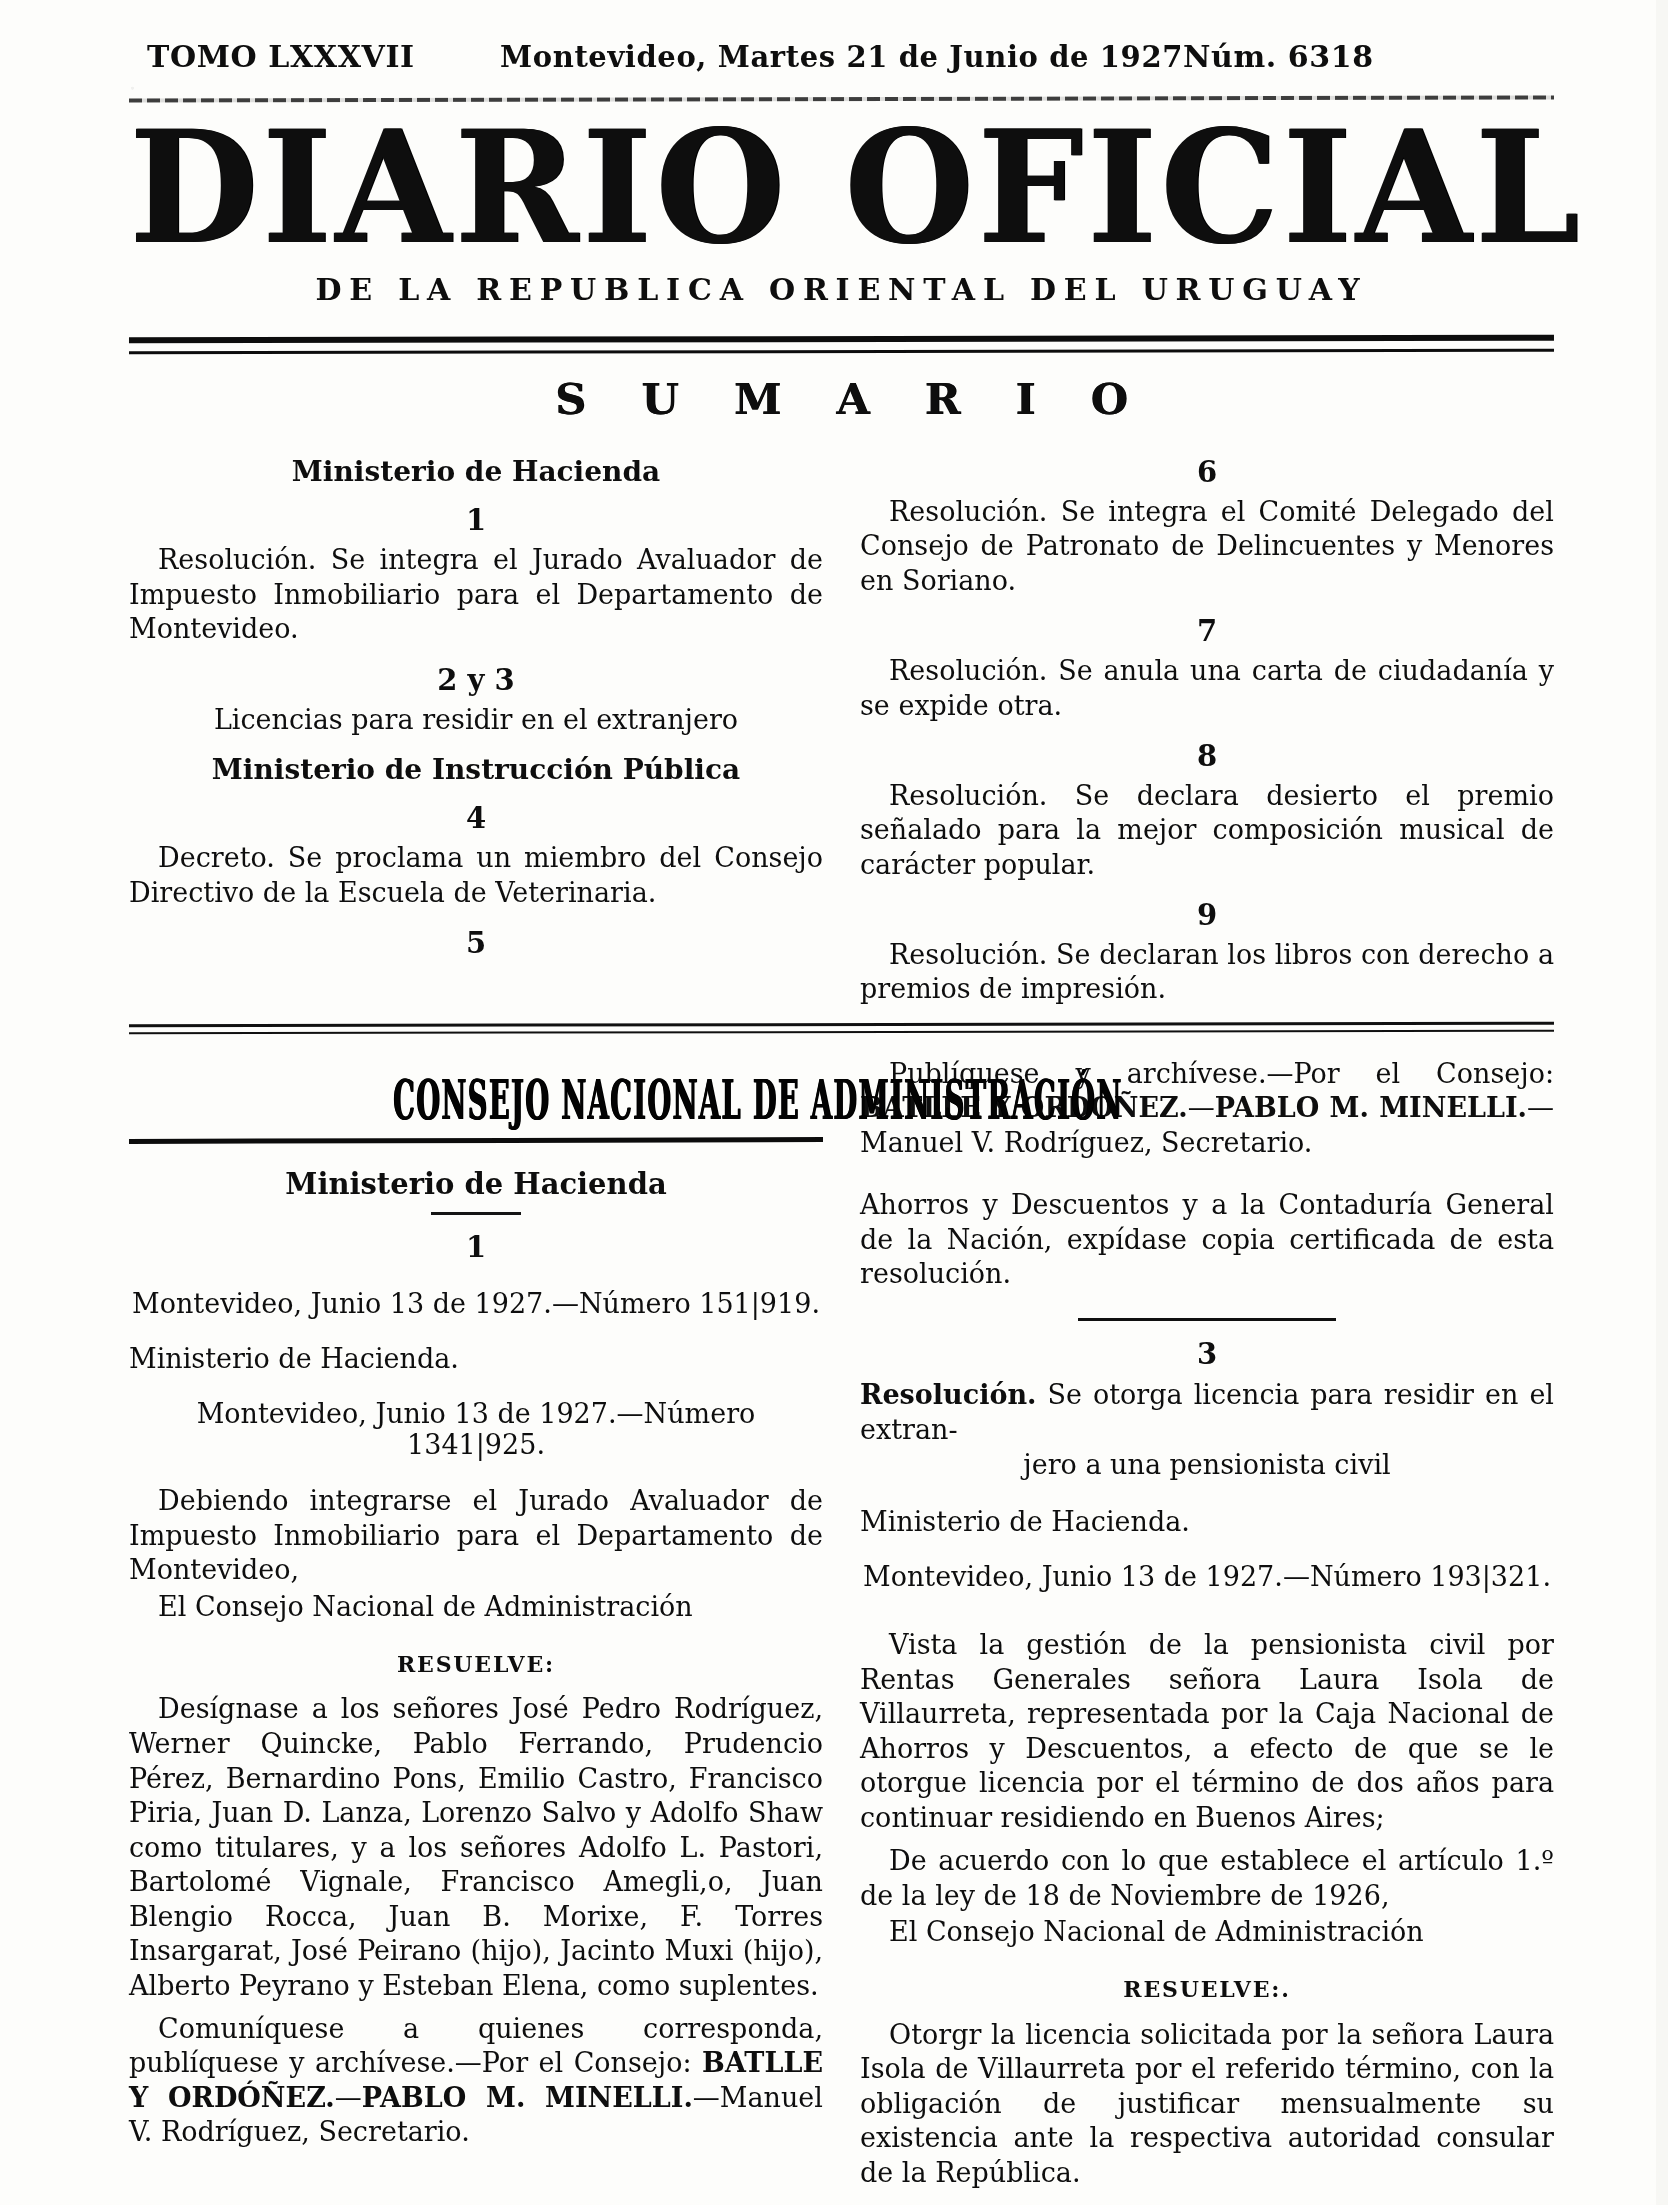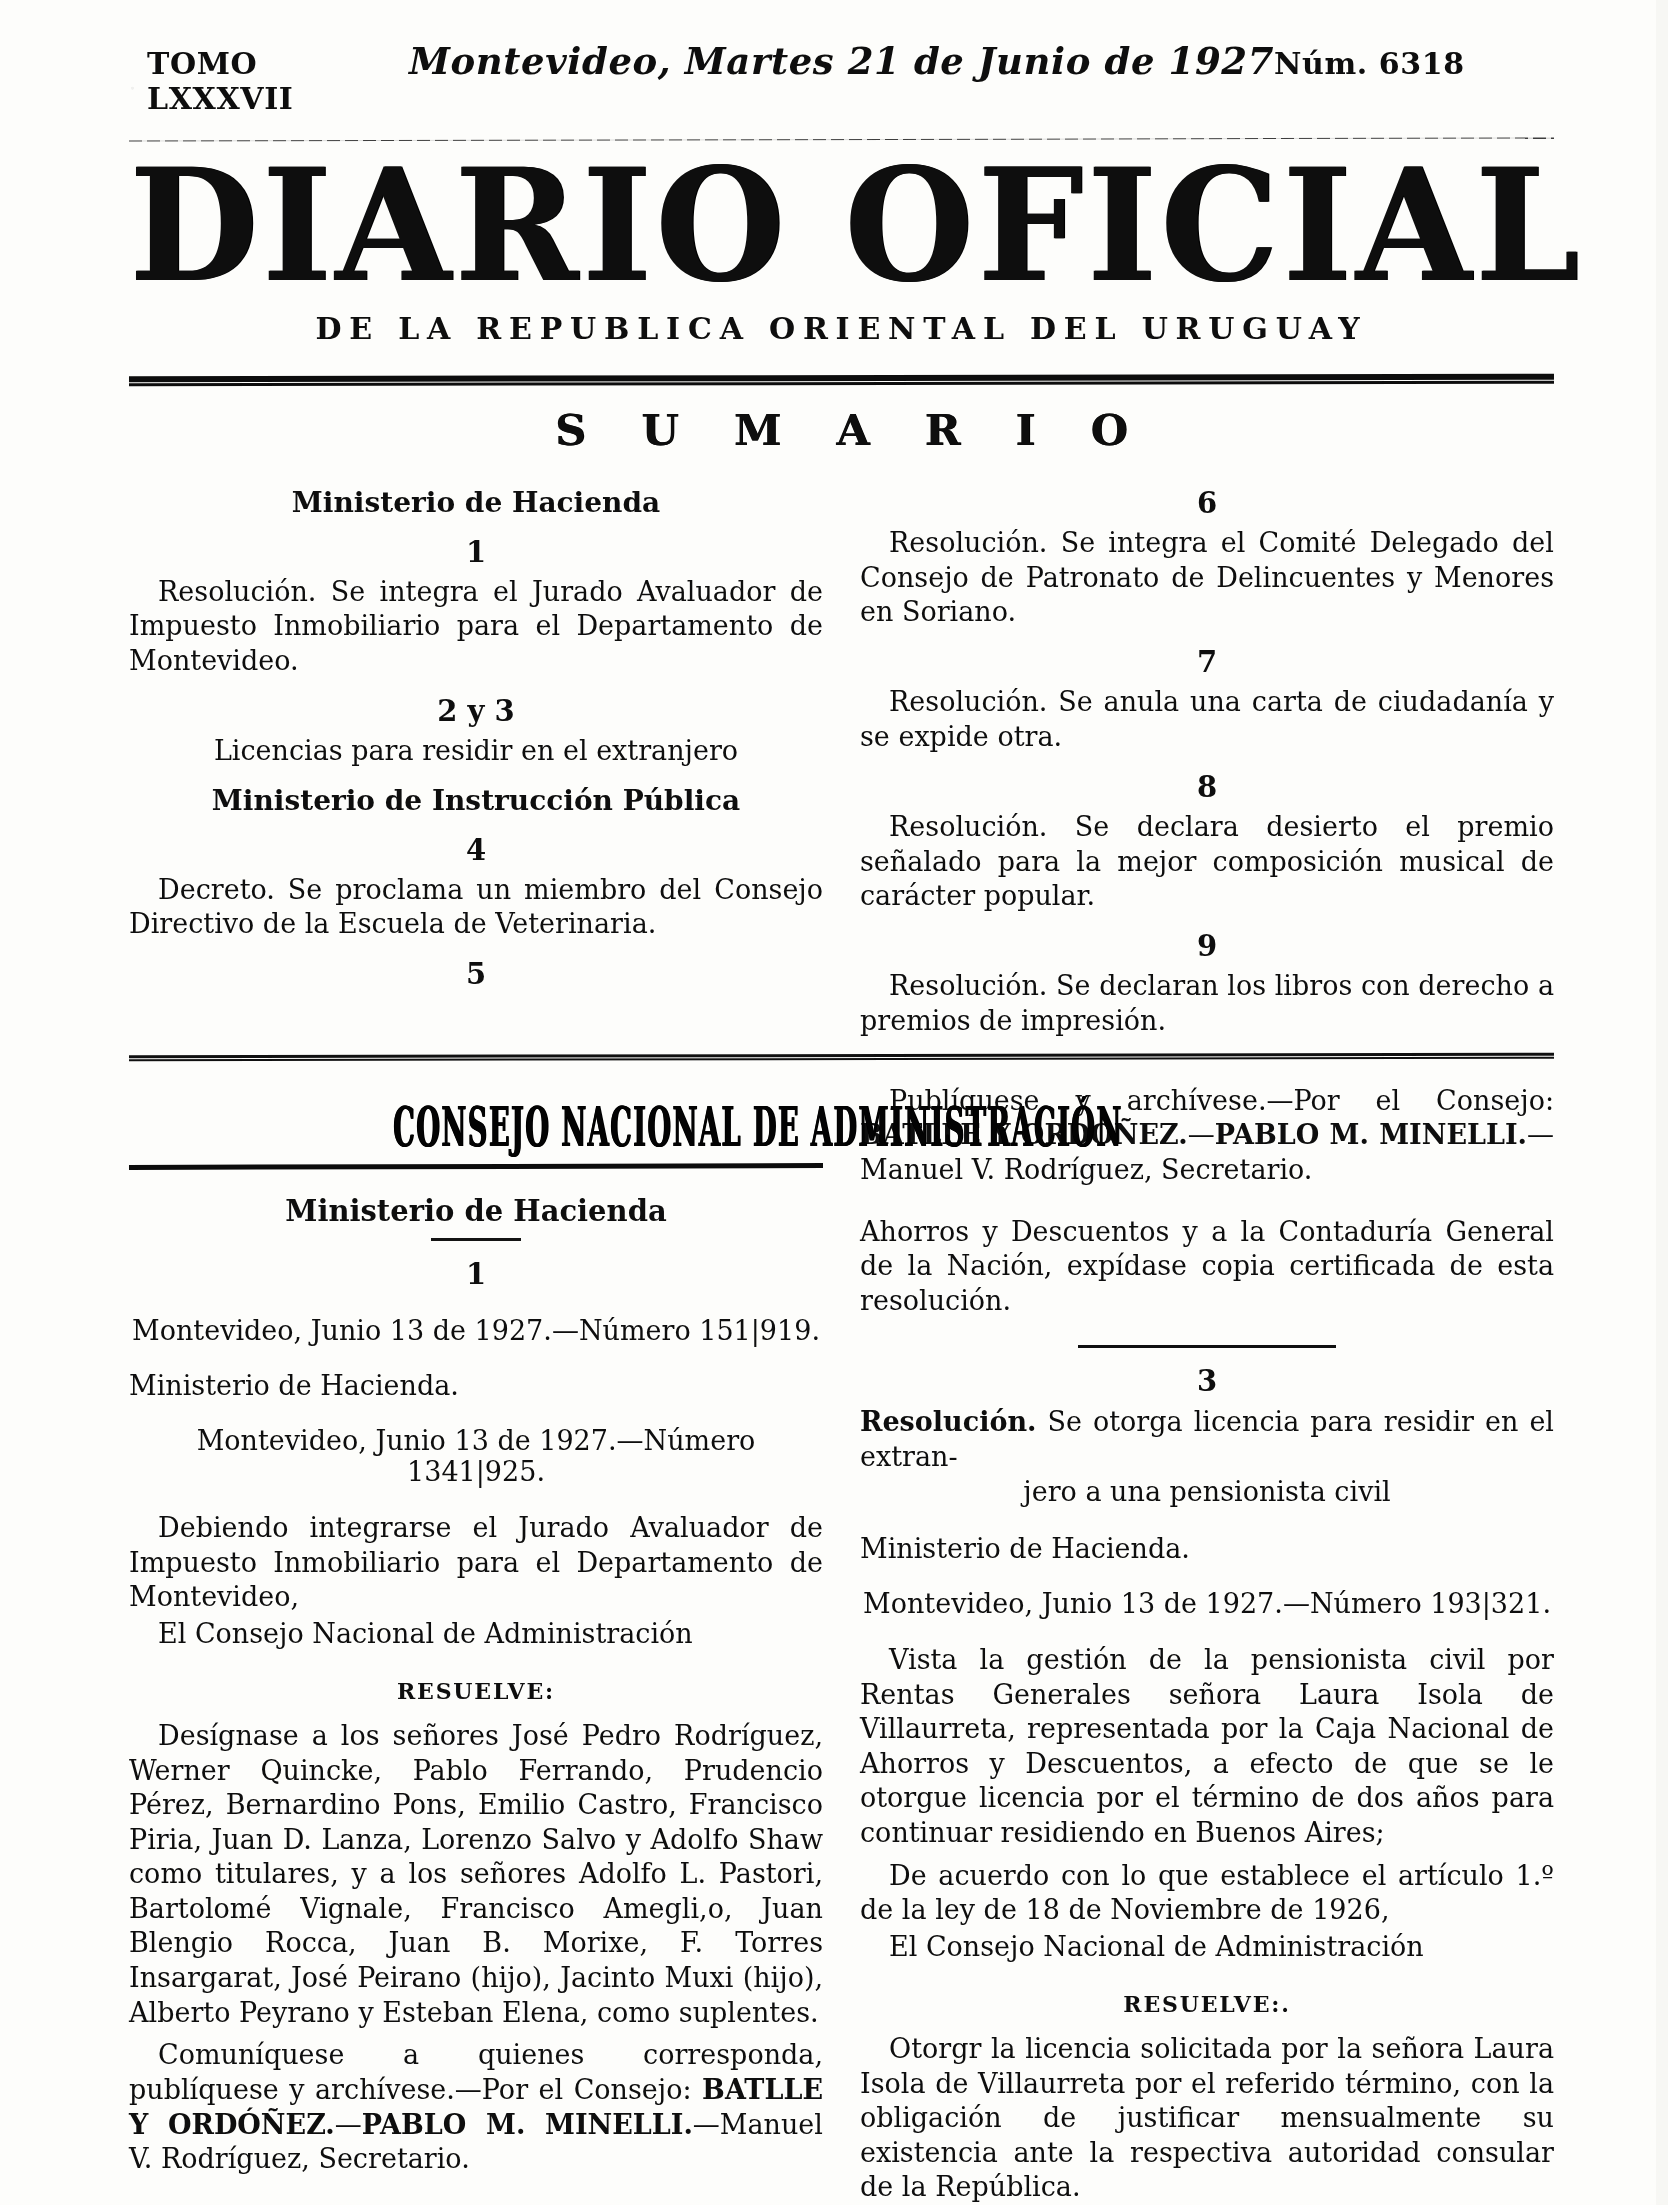--- a/index.html
+++ b/index.html
@@ -20,21 +20,21 @@
       radial-gradient(circle at 92% 10%, rgba(0,0,0,.05) 0 1.2px, transparent 1.8px),
       #fdfdfb;
   }
   
   .top-row{
     display:grid;grid-template-columns:1fr auto 1fr;align-items:baseline;
     font-weight:bold;font-size:30px;letter-spacing:0.6px;
     padding:6px 18px 0 18px;
   }
   .top-row .right{}
-  .top-row .center{text-align:center;font-size:37px;font-style:italic;}
+  .top-row .center{text-align:center;font-size:29px;}
   .rule-scratch{
     height:4.2px;margin-top:23px;
     background:repeating-linear-gradient(90deg,#1c1c1c 0 13px,rgba(0,0,0,.15) 13px 18px);
     transform:rotate(-.12deg);
     opacity:.85;
   }
   
   .mast-title{
     text-align:center;
     font-size:149px;line-height:1.02;
@@ -193,21 +193,21 @@
       <p class="para"><span>Publíquese y archívese.—Por el Consejo: </span><b>BATLLE Y ORDÓÑEZ.</b><span>—</span><b>PABLO M. MINELLI.</b><span>—Manuel V. Rodríguez, Secretario.</span></p>
       <p class="para noindent" style="margin-top:27.6px">Ahorros y Descuentos y a la Contaduría General de la Nación, expídase copia certificada de esta resolución.</p>
 
       <div class="short-rule"></div>
 
       <div class="entry-num">3</div>
       <p class="title-l1"><b>Resolución.</b><span> Se otorga licencia para residir en el extran-</span></p>
       <p class="title-l2">jero a una pensionista civil</p>
       <p class="plainline">Ministerio de Hacienda.</p>
       <p class="dateline">Montevideo, Junio 13 de 1927.—Número 193|321.</p>
-      <p class="para" style="margin-top:24px">Vista la gestión de la pensionista civil por Rentas Generales señora Laura Isola de Villaurreta, representada por la Caja Nacional de Ahorros y Descuentos, a efecto de que se le otorgue licencia por el término de dos años para continuar residiendo en Buenos Aires;</p>
+      <p class="para" style="margin-top:36px">Vista la gestión de la pensionista civil por Rentas Generales señora Laura Isola de Villaurreta, representada por la Caja Nacional de Ahorros y Descuentos, a efecto de que se le otorgue licencia por el término de dos años para continuar residiendo en Buenos Aires;</p>
       <p class="para">De acuerdo con lo que establece el artículo 1.º de la ley de 18 de Noviembre de 1926,</p>
       <p class="para tight">El Consejo Nacional de Administración</p>
       <div class="resuelve">RESUELVE:.</div>
       <p class="para">Otorgr la licencia solicitada por la señora Laura Isola de Villaurreta por el referido término, con la obligación de justificar mensualmente su existencia ante la respectiva autoridad consular de la República.</p>
 
     </div>
   </section>
 
 </div>
 

